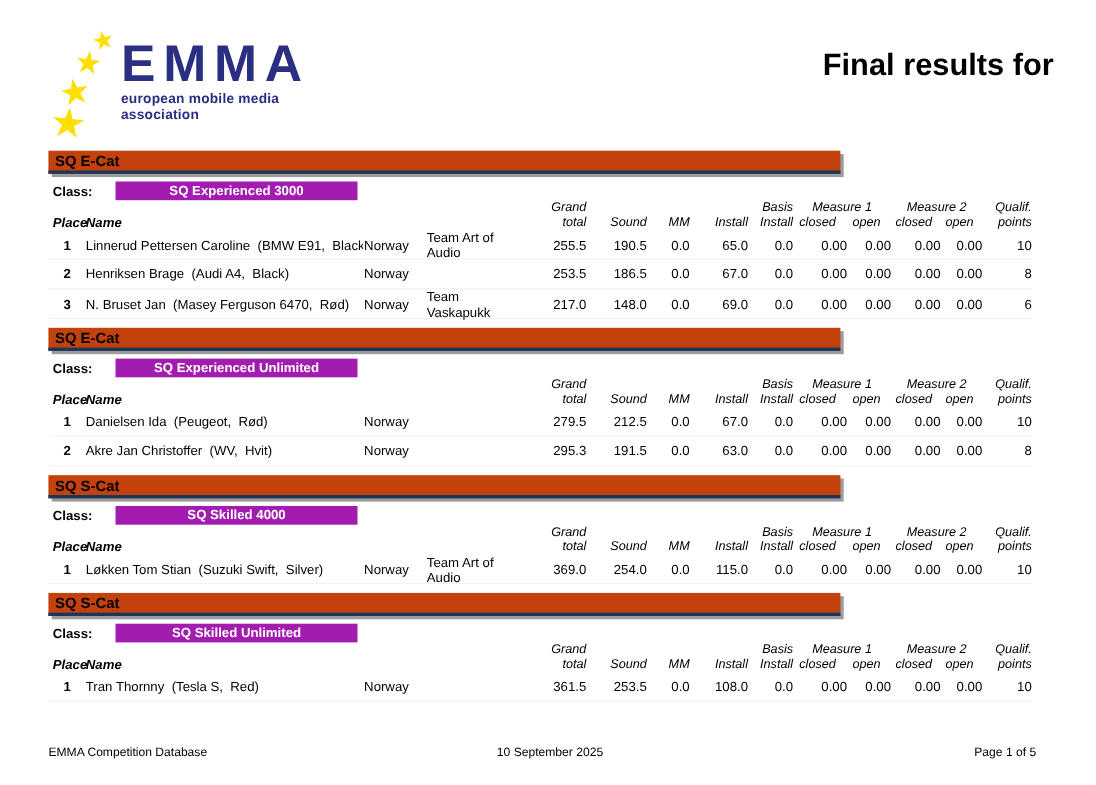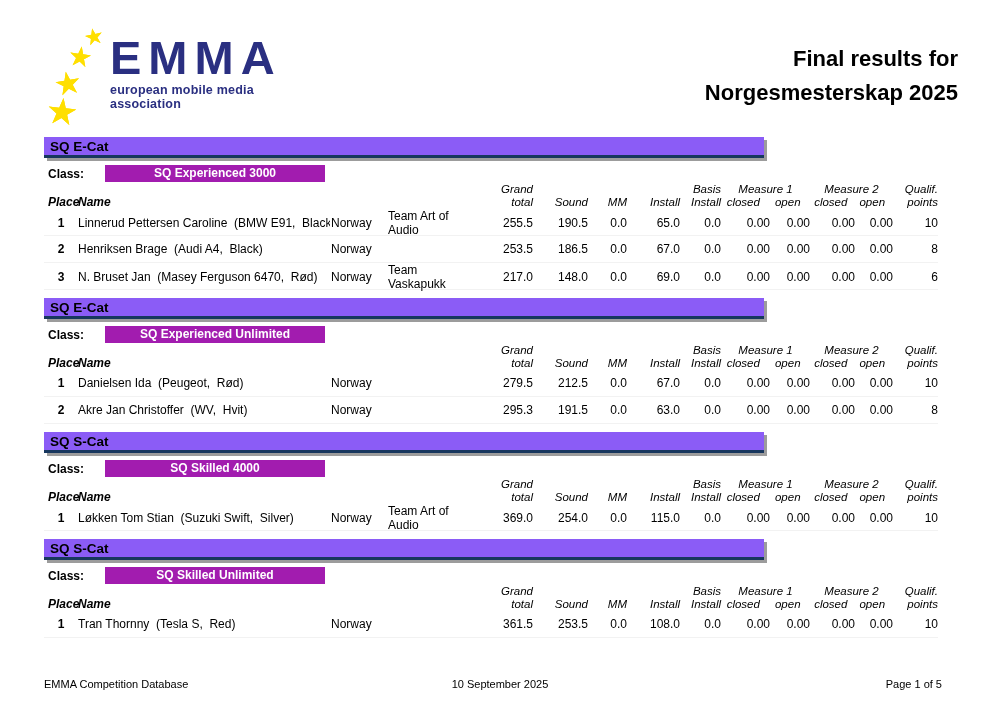--- a/index.html
+++ b/index.html
@@ -11,26 +11,26 @@
   .logo{position:absolute;left:48px;top:32px;width:280px;height:88px;}
   .logo .stars{position:absolute;left:0;top:0;width:62px;height:88px;}
   .star{position:absolute;color:#FFDF00;line-height:1;text-shadow:0 0 0 #FFDF00;}
   .star.s1{left:36px;top:-6px;font-size:22px;transform:rotate(-12deg);}
   .star.s2{left:20px;top:12px;font-size:27px;transform:rotate(8deg);}
   .star.s3{left:6px;top:36px;font-size:31px;transform:rotate(-10deg);}
   .star.s4{left:-2px;top:62px;font-size:36px;transform:rotate(6deg);}
   .logo-text{position:absolute;left:62px;top:2px;}
   .logo-word{font-size:47px;font-weight:bold;letter-spacing:7px;color:#2A2F81;line-height:1;}
   .logo-sub{font-size:12.5px;font-weight:bold;color:#2A2F81;letter-spacing:0.2px;margin-top:2px;}
-  .report-title{position:absolute;right:38px;top:42px;text-align:right;font-weight:bold;font-size:22px;line-height:34px;color:#000;}
+  .report-title{position:absolute;right:38px;top:42px;text-align:right;font-weight:bold;font-size:28px;line-height:34px;color:#000;}
 
   
   .content{position:absolute;left:44px;top:137px;width:912px;}
   .section{margin-bottom:8px;}
-  .section-bar{width:720px;height:18px;background:#8b5cf6;border-bottom:3px solid #17375E;box-shadow:3px 3px 0 #9c9c9c;margin-bottom:3px;}
+  .section-bar{width:720px;height:18px;background:#c2410c;border-bottom:3px solid #17375E;box-shadow:3px 3px 0 #9c9c9c;margin-bottom:3px;}
   .section-bar span{display:inline-block;font-weight:bold;font-size:13.5px;padding:1px 0 0 6px;line-height:17px;}
 
   .grid{display:grid;grid-template-columns:34px 252px 50px 84px 69px 55px 39px 53px 41px 49px 40px 45px 38px 45px;width:894px;}
   .shead{height:46px;align-items:end;padding-top:2px;}
   .left-head{grid-column:1 / span 4;display:flex;flex-direction:column;justify-content:space-between;height:100%;}
   .class-row{display:flex;align-items:center;height:17px;margin-top:2px;}
   .class-label{font-weight:bold;font-size:12px;padding-left:4px;width:57px;}
   .class-badge{display:inline-block;width:220px;height:17px;background:#a21caf;color:#fff;font-weight:bold;font-size:12px;text-align:center;line-height:17px;}
   .pn-row{display:flex;font-weight:bold;font-style:italic;font-size:12px;}
   .pn-row .ph{padding-left:4px;width:30px;}
@@ -67,21 +67,20 @@
         <span class="star s3">★</span>
         <span class="star s4">★</span>
       </div>
       <div class="logo-text">
         <div class="logo-word">EMMA</div>
         <div class="logo-sub">european mobile media association</div>
       </div>
     </div>
     <div class="report-title">
       <div>Final results for</div>
-      <div>Norgesmesterskap 2025</div>
     </div>
   </div>
 
   <div class="content">
 
     <div class="section">
       <div class="section-bar"><span>SQ E-Cat</span></div>
       <div class="grid shead">
         <div class="left-head">
           <div class="class-row">

